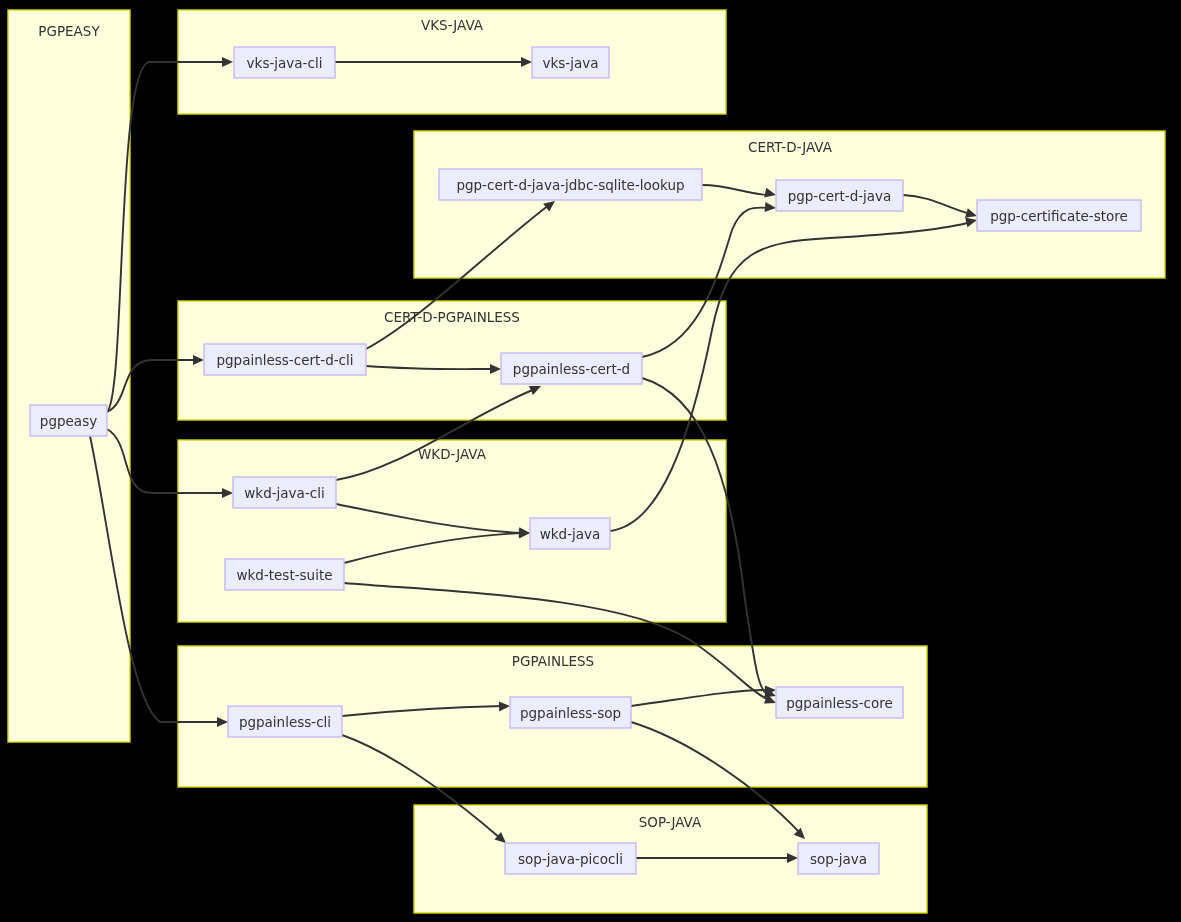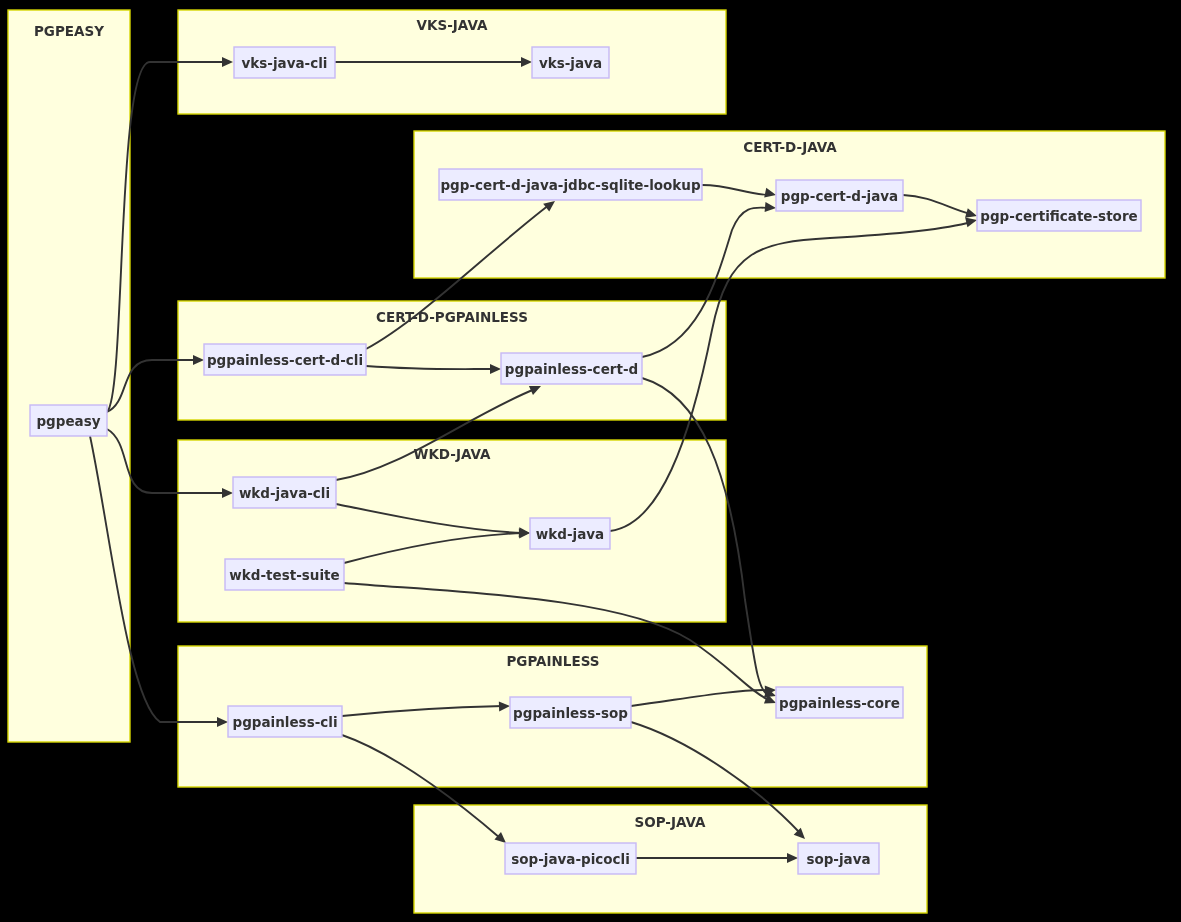--- a/index.html
+++ b/index.html
@@ -7,21 +7,20 @@
     padding: 0;
     background: #000000;
   }
   #canvas {
     position: relative;
     width: 1181px;
     height: 922px;
     background: #000000;
     font-family: "DejaVu Sans", sans-serif;
     overflow: hidden;
-    font-weight: bold;
   }
   svg#graph {
     position: absolute;
     left: 0; top: 0;
     width: 1181px;
     height: 922px;
     display: block;
   }
   .cluster-rect {
     fill: #ffffde;

